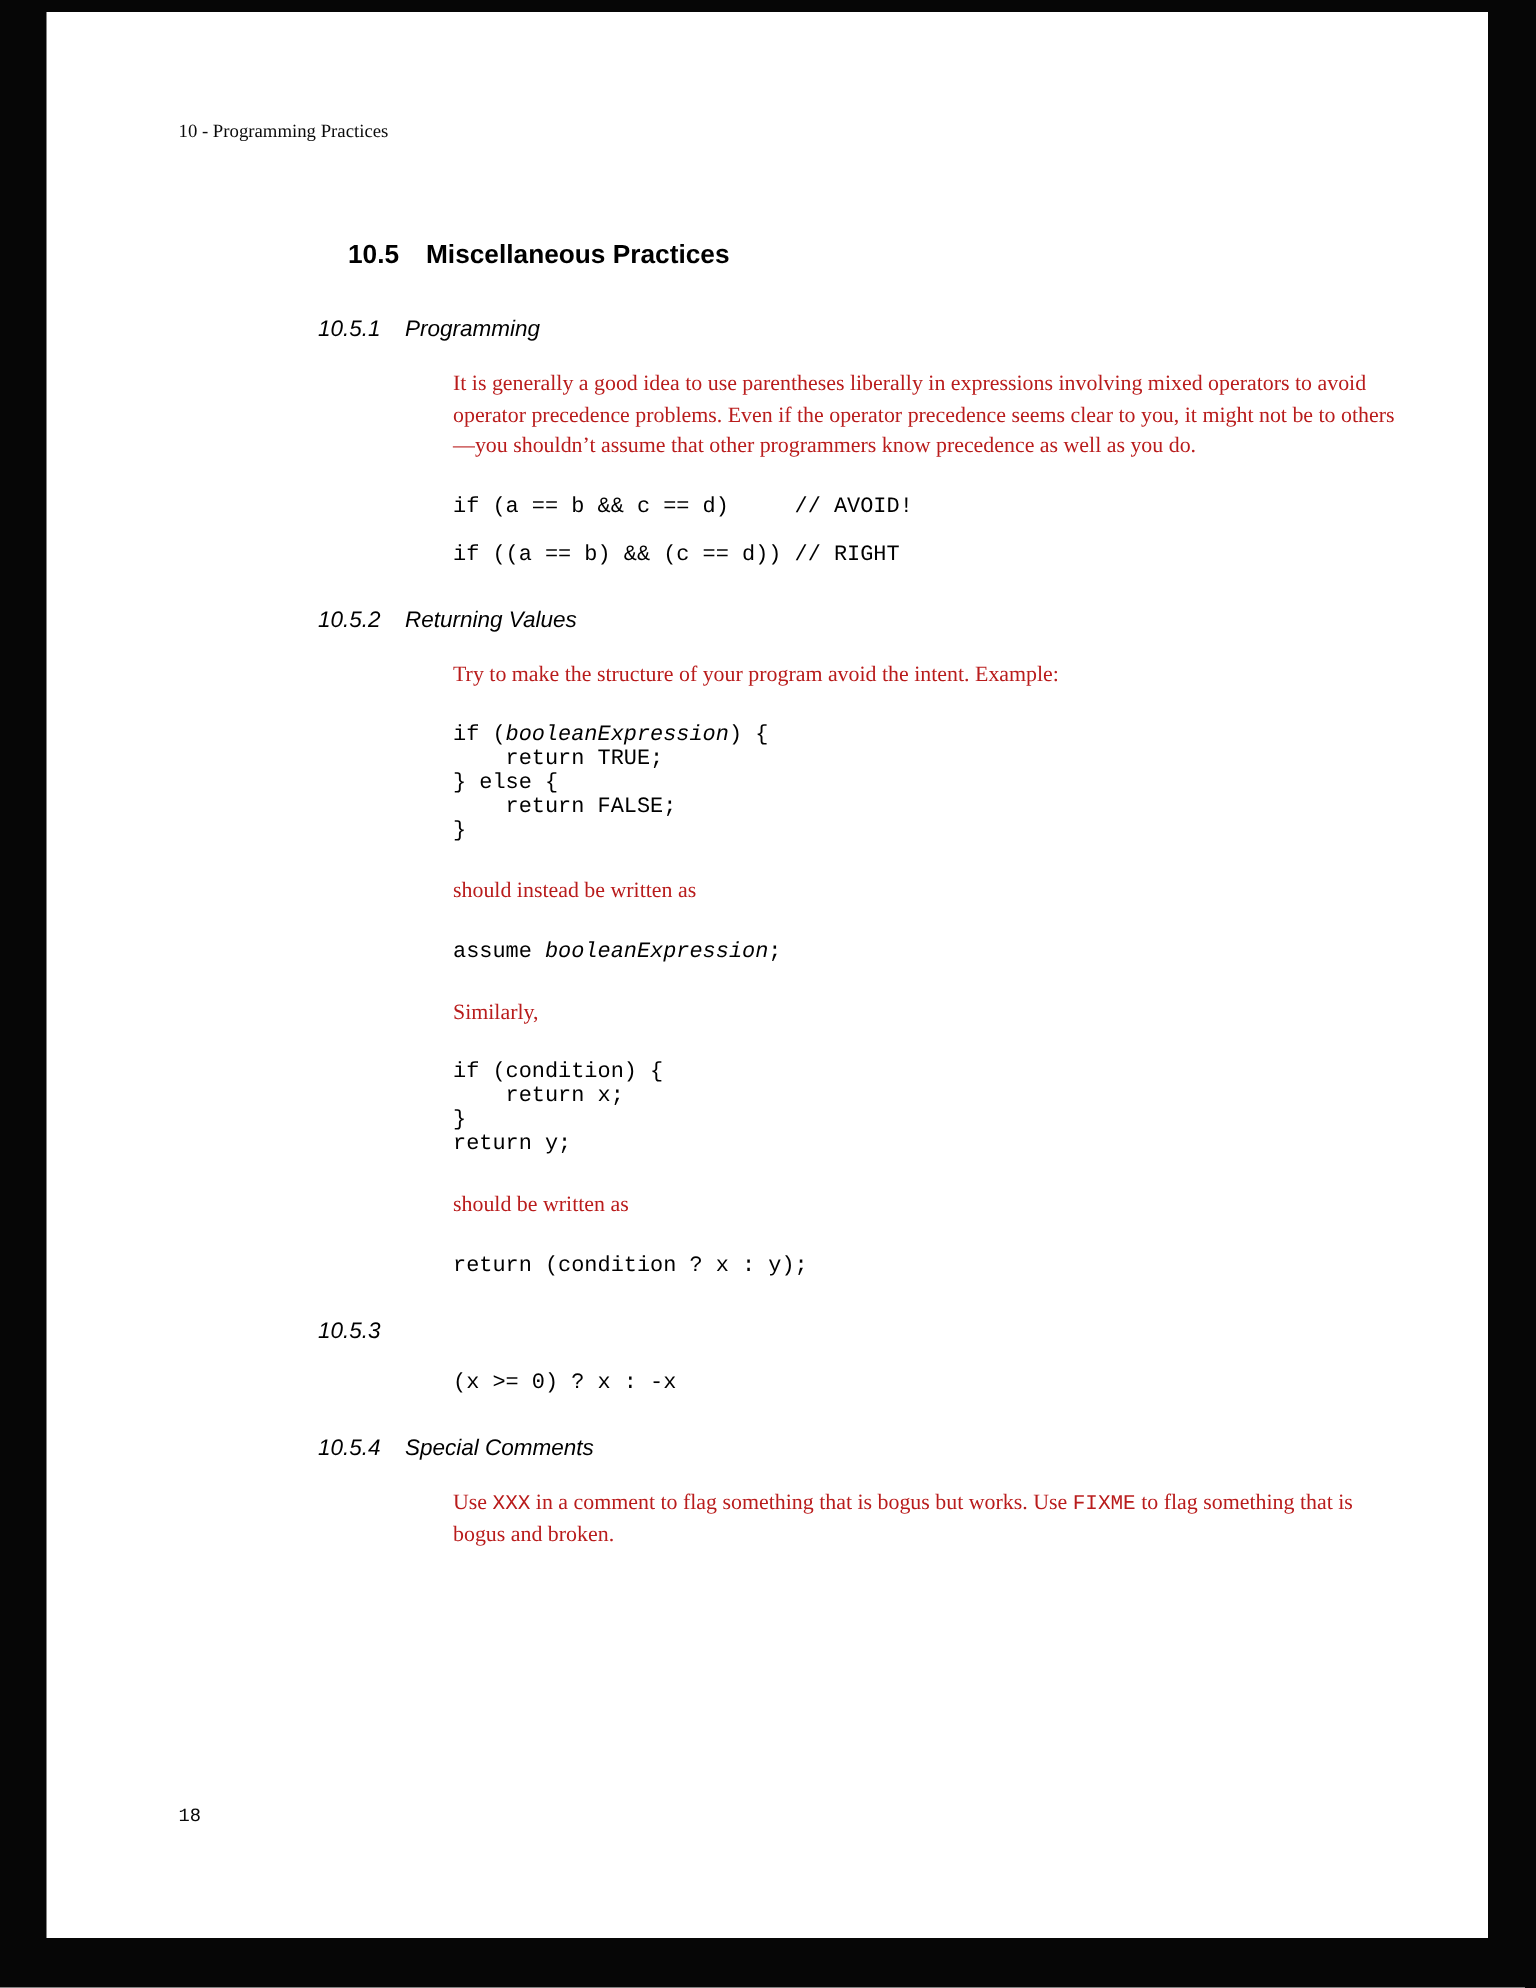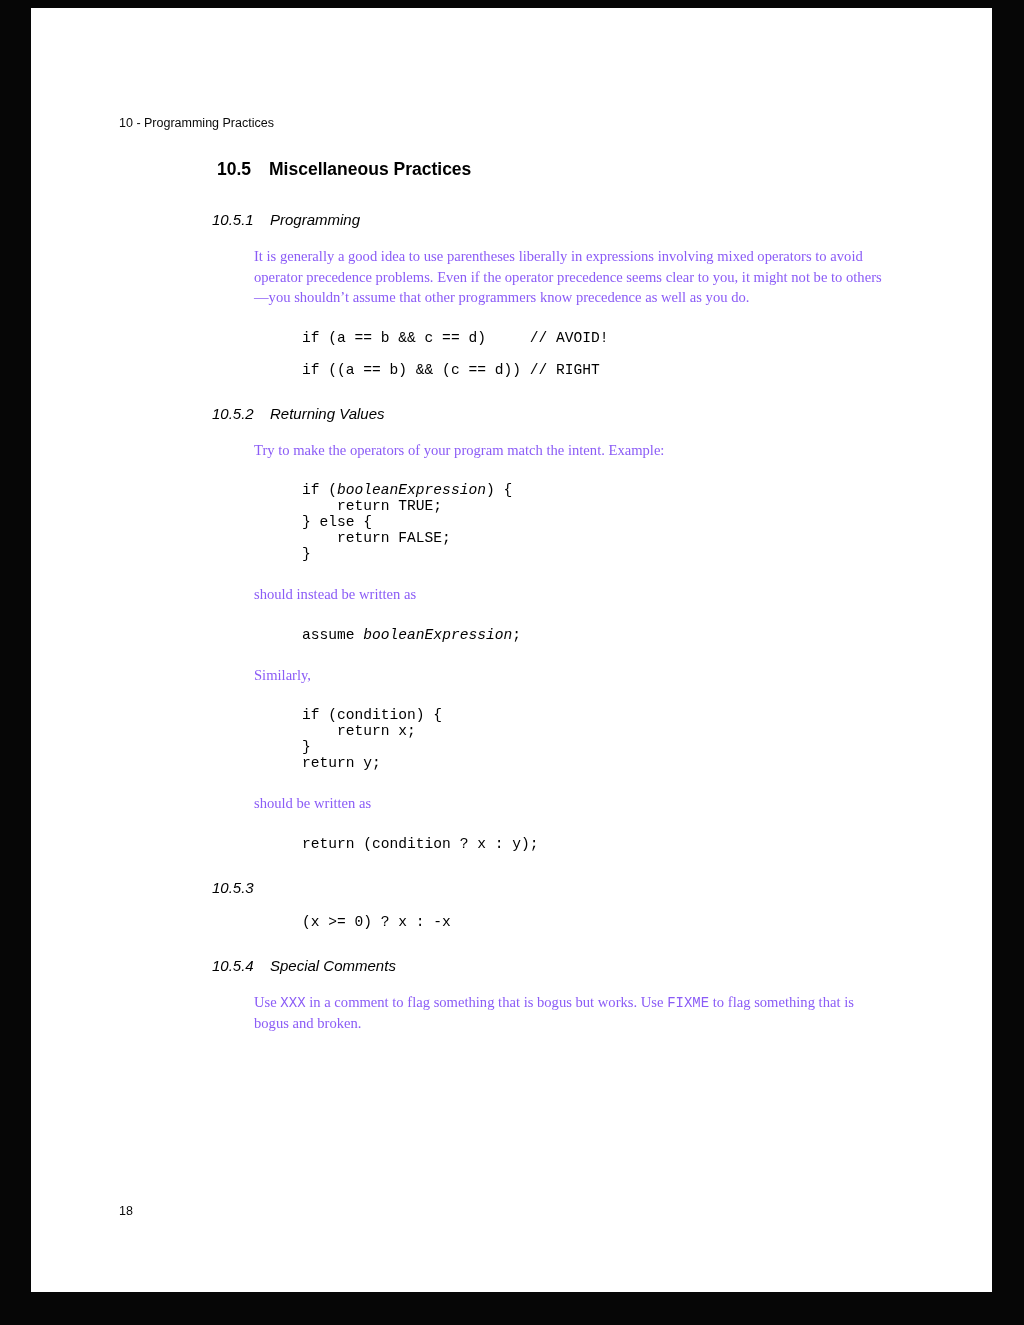--- a/index.html
+++ b/index.html
@@ -16,65 +16,64 @@
     top: 8px;
     width: 961px;
     height: 1284px;
     background: #ffffff;
     color: #000;
   }
   .running-header {
     position: absolute;
     left: 88px;
     top: 72px;
-    font-family: Liberation Sans, sans-serif;
+    font-family: Liberation Serif, serif;
     font-size: 12.5px;
     color: #0a0a0a;
-    margin-top: 36px;
   }
   .page-number {
     position: absolute;
     left: 88px;
     top: 1196px;
-    font-family: Liberation Sans, sans-serif;
+    font-family: Liberation Mono, monospace;
     font-size: 12.5px;
     color: #0a0a0a;
   }
   .content {
     padding: 150px 60px 0 181px;
   }
   h1.section-heading {
     display: flex;
-    margin: 0 0 30px 5px;
+    margin: 0 0 30px 20px;
     font-family: "Liberation Sans", sans-serif;
     font-size: 17.5px;
     font-weight: bold;
     line-height: 22px;
     color: #000;
   }
   .h1-num { width: 52px; flex: 0 0 52px; }
   h2.sub-heading {
     display: flex;
     margin: 26px 0 16px 0;
     font-family: "Liberation Sans", sans-serif;
     font-size: 15px;
     font-weight: 400;
     font-style: italic;
     line-height: 20px;
     color: #000;
     align-items: flex-end;
   }
   .h2-num { width: 58px; flex: 0 0 58px; }
   p.body {
-    margin: 0 0 22px 42px;
+    margin: 0 0 22px 90px;
     width: 634px;
     font-family: "Liberation Serif", serif;
     font-size: 14.6px;
     line-height: 20.5px;
-    color: #8b5cf6;
+    color: #b91c1c;
   }
   pre.code {
     margin: 0 0 22px 90px;
     font-family: "Liberation Mono", "DejaVu Sans Mono", monospace;
     font-size: 14.6px;
     line-height: 16px;
     color: #000;
   }
   pre.code em {
     font-family: inherit;
@@ -106,21 +105,21 @@
         </h2>
       <p class="body">It is generally a good idea to use parentheses liberally in expressions involving mixed operators to avoid operator precedence problems. Even if the operator precedence seems clear to you, it might not be to others—you shouldn’t assume that other programmers know precedence as well as you do.</p>
       <pre class="code">if (a == b &amp;&amp; c == d)     // AVOID!
 
 if ((a == b) &amp;&amp; (c == d)) // RIGHT</pre>
 
       <h2 class="sub-heading">
           <span class="h2-num">10.5.2</span>
           <span>Returning Values</span>
         </h2>
-      <p class="body">Try to make the operators of your program match the intent. Example:</p>
+      <p class="body">Try to make the structure of your program avoid the intent. Example:</p>
       <pre class="code"><span>if (</span><em>booleanExpression</em><span>) {
     return TRUE;
 } else {
     return FALSE;
 }</span></pre>
       <p class="body">should instead be written as</p>
       <pre class="code"><span>assume </span><em>booleanExpression</em><span>;</span></pre>
       <p class="body">Similarly,</p>
       <pre class="code">if (condition) {
     return x;

